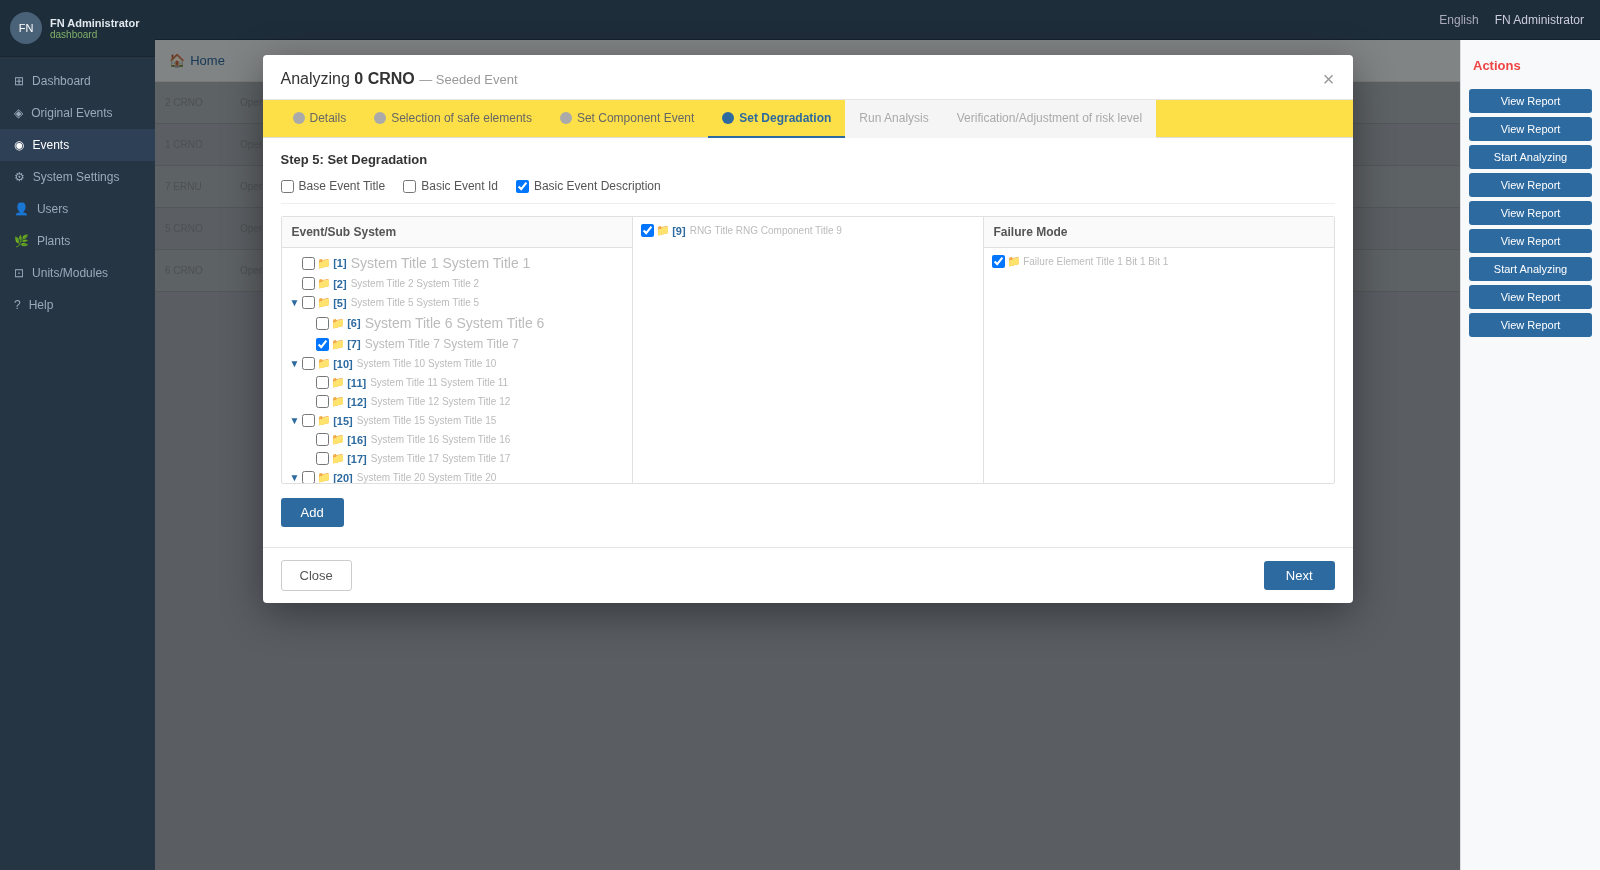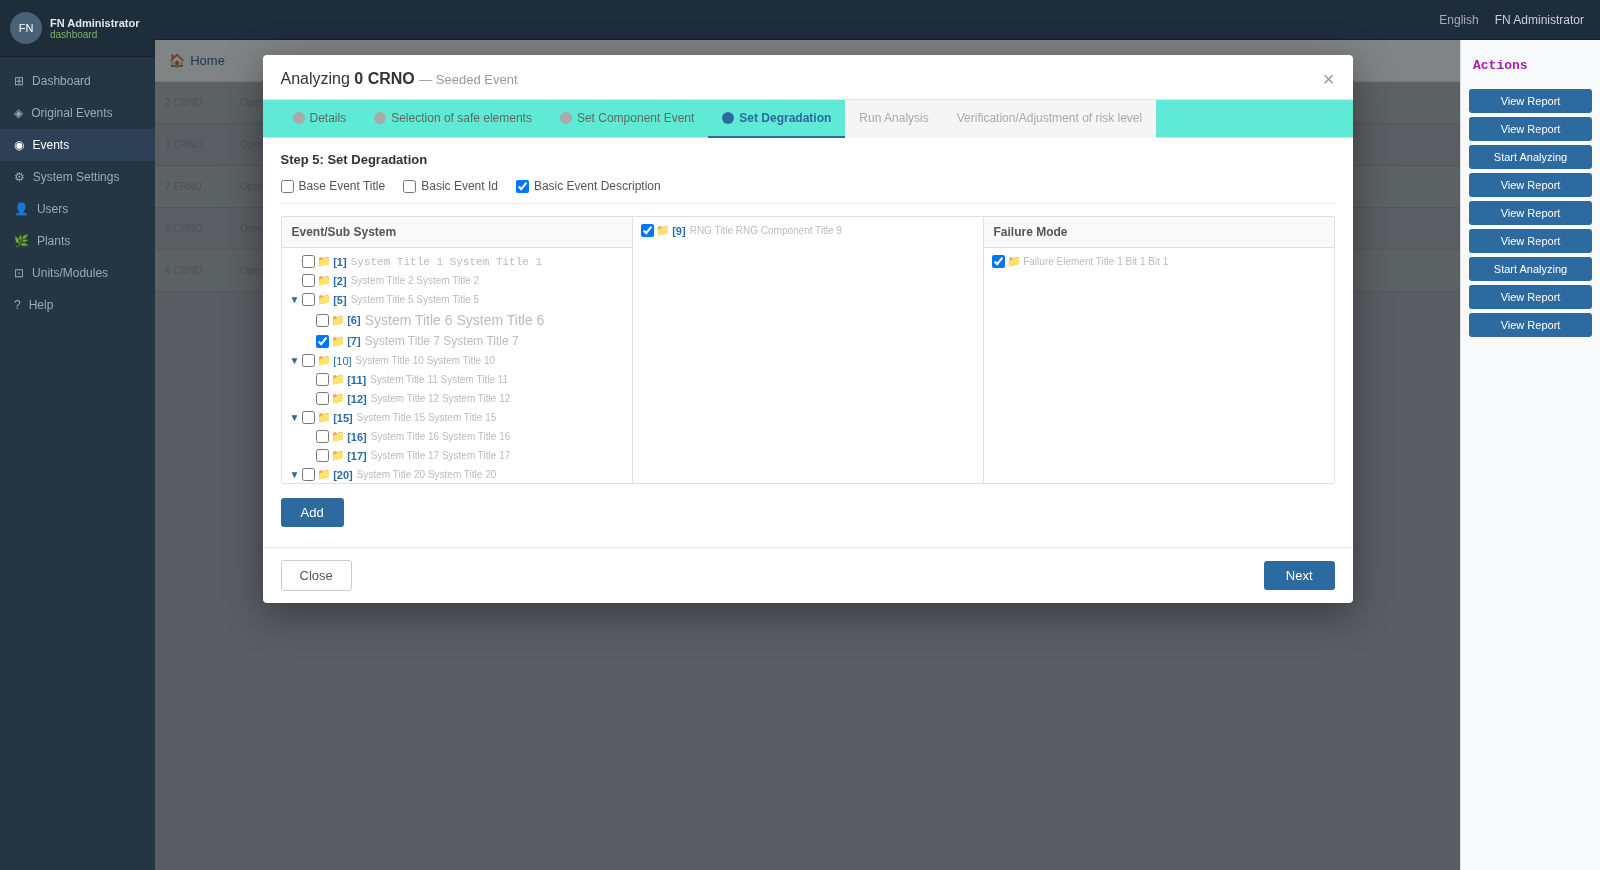--- a/index.html
+++ b/index.html
@@ -110,21 +110,21 @@
       <span style="color:#ccc;font-size:10px;min-width:60px;">LTR-word</span>
       <span style="color:#ccc;font-size:10px;min-width:50px;">Report</span>
       <span style="color:#ccc;font-size:10px;min-width:120px;">LOC-2048(assumption)</span>
       <span style="color:#ccc;font-size:10px;min-width:100px;">2017-Sub-Int-08</span>
       <span style="color:#ccc;font-size:10px;min-width:120px;">0 sub-Seeded-W</span>
       <span style="width:20px;height:20px;border-radius:50%;background:#aaa;display:inline-flex;align-items:center;justify-content:center;color:#fff;font-size:9px;">W</span>
     </div>
   </div>
 
   <div style="position:absolute;right:0;top:0;width:140px;height:100%;background:#f8f9fa;border-left:1px solid #ddd;padding:10px 0;">
-    <div style="font-size:13px;font-weight:bold;color:#a21caf;padding:8px 12px 12px;font-family:Liberation Mono, monospace;">Actions</div>
+    <div style="font-size:13px;font-weight:bold;color:#ef4444;padding:8px 12px 12px;">Actions</div>
     <button style="display:block;width:calc(100% - 16px);margin:4px 8px;padding:6px 10px;background:#2d6a9f;color:#fff;border:none;border-radius:3px;font-size:11px;cursor:pointer;">View Report</button>
     <button style="display:block;width:calc(100% - 16px);margin:4px 8px;padding:6px 10px;background:#2d6a9f;color:#fff;border:none;border-radius:3px;font-size:11px;cursor:pointer;">View Report</button>
     <button style="display:block;width:calc(100% - 16px);margin:4px 8px;padding:6px 10px;background:#2d6a9f;color:#fff;border:none;border-radius:3px;font-size:11px;cursor:pointer;">Start Analyzing</button>
     <button style="display:block;width:calc(100% - 16px);margin:4px 8px;padding:6px 10px;background:#2d6a9f;color:#fff;border:none;border-radius:3px;font-size:11px;cursor:pointer;">View Report</button>
     <button style="display:block;width:calc(100% - 16px);margin:4px 8px;padding:6px 10px;background:#2d6a9f;color:#fff;border:none;border-radius:3px;font-size:11px;cursor:pointer;">View Report</button>
     <button style="display:block;width:calc(100% - 16px);margin:4px 8px;padding:6px 10px;background:#2d6a9f;color:#fff;border:none;border-radius:3px;font-size:11px;cursor:pointer;">View Report</button>
     <button style="display:block;width:calc(100% - 16px);margin:4px 8px;padding:6px 10px;background:#2d6a9f;color:#fff;border:none;border-radius:3px;font-size:11px;cursor:pointer;">Start Analyzing</button>
     <button style="display:block;width:calc(100% - 16px);margin:4px 8px;padding:6px 10px;background:#2d6a9f;color:#fff;border:none;border-radius:3px;font-size:11px;cursor:pointer;">View Report</button>
     <button style="display:block;width:calc(100% - 16px);margin:4px 8px;padding:6px 10px;background:#2d6a9f;color:#fff;border:none;border-radius:3px;font-size:11px;cursor:pointer;">View Report</button>
   </div>
@@ -134,21 +134,21 @@
 
       <div style="padding:14px 18px 10px;border-bottom:1px solid #e5e5e5;display:flex;align-items:center;justify-content:space-between;">
         <div style="font-size:16px;color:#333;">
           <span>Analyzing</span>
           <span style="font-weight:bold;"> 0 CRNO </span>
           <span style="color:#999;font-size:13px;"> — Seeded Event</span>
         </div>
         <button style="background:none;border:none;font-size:20px;cursor:pointer;color:#999;line-height:1;">×</button>
       </div>
 
-      <div style="display:flex;align-items:center;padding:0 16px;border-bottom:1px solid #ddd;background:#5eead4;text-align:right;">
+      <div style="display:flex;align-items:center;padding:0 16px;border-bottom:1px solid #ddd;background:#fde047;text-align:right;">
         <div style="padding:11px 14px;font-size:12px;color:#666;cursor:pointer;border-bottom:2px solid transparent;margin-bottom:-1px;white-space:nowrap;display:flex;align-items:center;gap:5px;">
           <span style="width:12px;height:12px;border-radius:50%;background:#aaa;display:inline-block;"></span>
           <span>Details</span>
         </div>
         <div style="padding:11px 14px;font-size:12px;color:#666;cursor:pointer;border-bottom:2px solid transparent;margin-bottom:-1px;white-space:nowrap;display:flex;align-items:center;gap:5px;">
           <span style="width:12px;height:12px;border-radius:50%;background:#aaa;display:inline-block;"></span>
           <span>Selection of safe elements</span>
         </div>
         <div style="padding:11px 14px;font-size:12px;color:#666;cursor:pointer;border-bottom:2px solid transparent;margin-bottom:-1px;white-space:nowrap;display:flex;align-items:center;gap:5px;">
           <span style="width:12px;height:12px;border-radius:50%;background:#aaa;display:inline-block;"></span>
@@ -188,21 +188,21 @@
 
           <div style="flex:1;border-right:1px solid #e0e0e0;">
             <div style="font-size:12px;font-weight:bold;color:#555;padding:8px 10px;border-bottom:1px solid #e0e0e0;background:#fafafa;">Event/Sub System</div>
             <div style="padding:4px 0;max-height:235px;overflow-y:auto;">
 
               <div style="display:flex;align-items:center;padding:3px 8px;font-size:11px;color:#444;cursor:pointer;">
                 <span style="width:12px;color:#888;font-size:10px;"></span>
                 <input type="checkbox" style="margin-right: 3px;">
                 <span style="color:#c8a;font-size:11px;margin-right:2px;">📁</span>
                 <span style="color:#2d6a9f;font-weight:bold;margin-right:4px;">[1]</span>
-                <span style="color:#bbb;font-size:11px;font-family:Liberation Mono, monospace;">System Title 1 System Title 1</span>
+                <span style="color:#bbb;font-size:14px;">System Title 1 System Title 1</span>
               </div>
 
               <div style="display:flex;align-items:center;padding:3px 8px;font-size:11px;color:#444;cursor:pointer;">
                 <span style="width:12px;color:#888;font-size:10px;"></span>
                 <input type="checkbox" style="margin-right: 3px;">
                 <span style="color:#c8a;font-size:11px;margin-right:2px;">📁</span>
                 <span style="color:#2d6a9f;font-weight:bold;margin-right:4px;">[2]</span>
                 <span style="color:#bbb;font-size:10px;">System Title 2 System Title 2</span>
               </div>
 
@@ -227,21 +227,21 @@
                 <input type="checkbox" checked="" style="margin-right: 3px;">
                 <span style="color:#c8a;font-size:11px;margin-right:2px;">📁</span>
                 <span style="color:#2d6a9f;font-weight:bold;margin-right:4px;">[7]</span>
                 <span style="color:#bbb;font-size:12px;">System Title 7 System Title 7</span>
               </div>
 
               <div style="display:flex;align-items:center;padding:3px 8px;font-size:11px;color:#444;cursor:pointer;">
                 <span style="width:12px;color:#2d6a9f;font-size:10px;cursor:pointer;">▼</span>
                 <input type="checkbox" style="margin-right: 3px;">
                 <span style="color:#c8a;font-size:11px;margin-right:2px;">📁</span>
-                <span style="color:#2d6a9f;font-weight:normal;margin-right:4px;">[10]</span>
+                <span style="color:#2d6a9f;font-weight:bold;margin-right:4px;">[10]</span>
                 <span style="color:#bbb;font-size:10px;">System Title 10 System Title 10</span>
               </div>
 
               <div style="display:flex;align-items:center;padding:3px 8px 3px 22px;font-size:11px;color:#444;cursor:pointer;">
                 <span style="width:12px;color:#888;font-size:10px;"></span>
                 <input type="checkbox" style="margin-right: 3px;">
                 <span style="color:#c8a;font-size:11px;margin-right:2px;">📁</span>
                 <span style="color:#2d6a9f;font-weight:bold;margin-right:4px;">[11]</span>
                 <span style="color:#bbb;font-size:10px;">System Title 11 System Title 11</span>
               </div>

